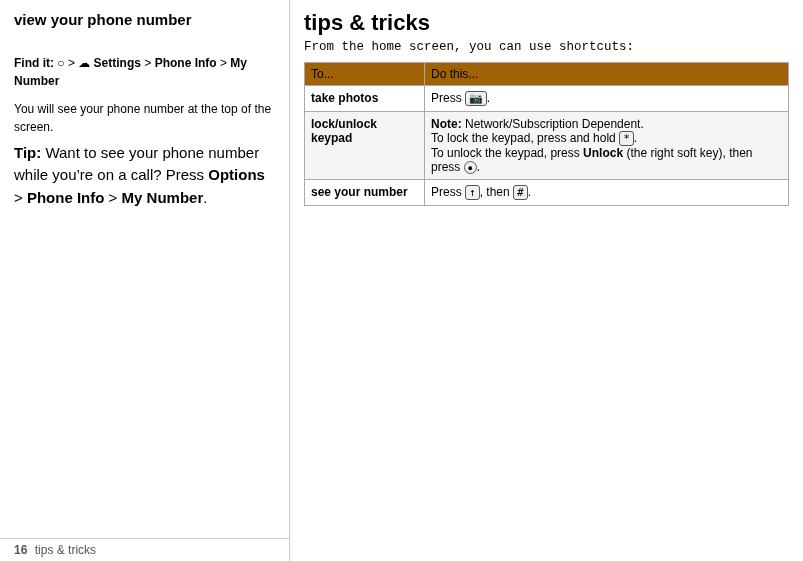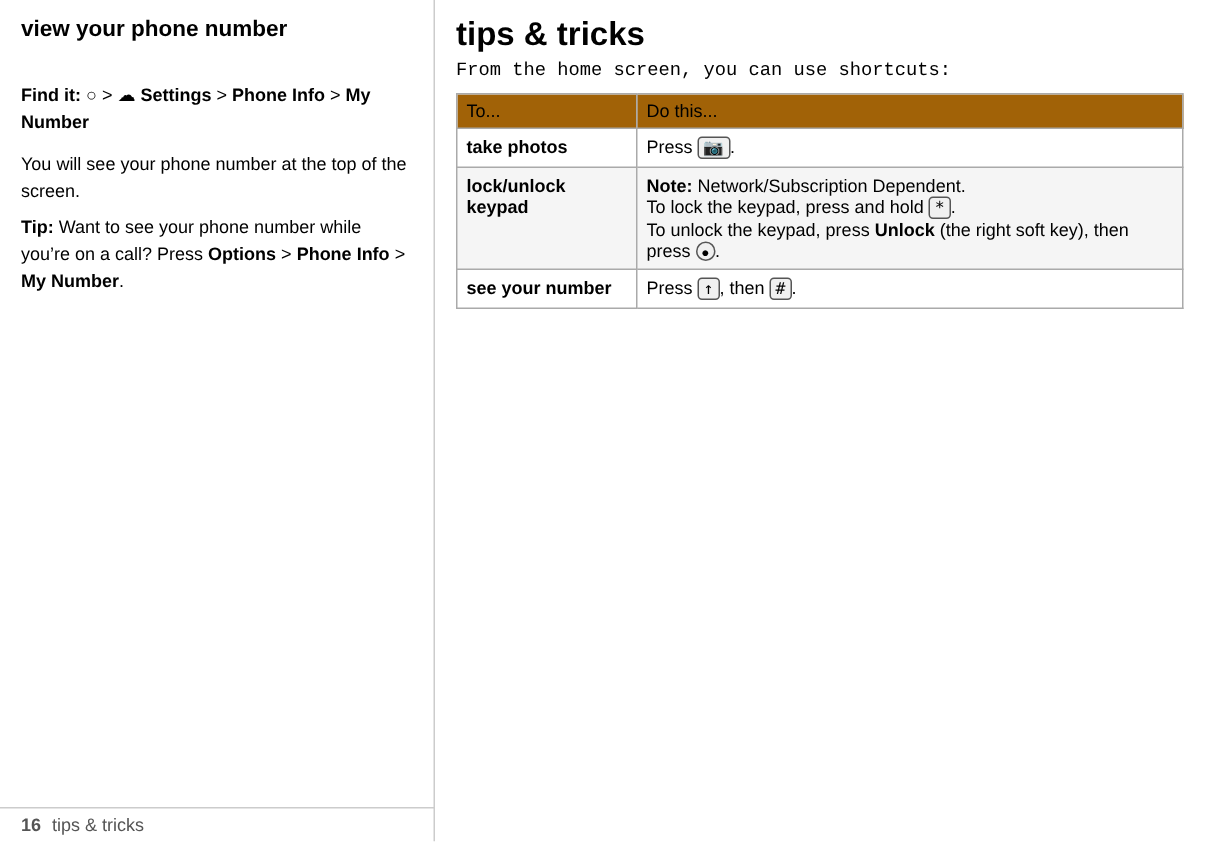--- a/index.html
+++ b/index.html
@@ -44,21 +44,21 @@
       line-height: 1.3;
     }
 
     .body-text {
       font-size: 12px;
       line-height: 1.5;
       margin-bottom: 6px;
     }
 
     .tip-text {
-      font-size: 12px;
+      font-size: 15px;
       line-height: 1.5;
       margin-bottom: 6px;
     }
 
     
     .page-heading {
       font-size: 22px;
       font-weight: bold;
       margin-bottom: 4px;
     }

